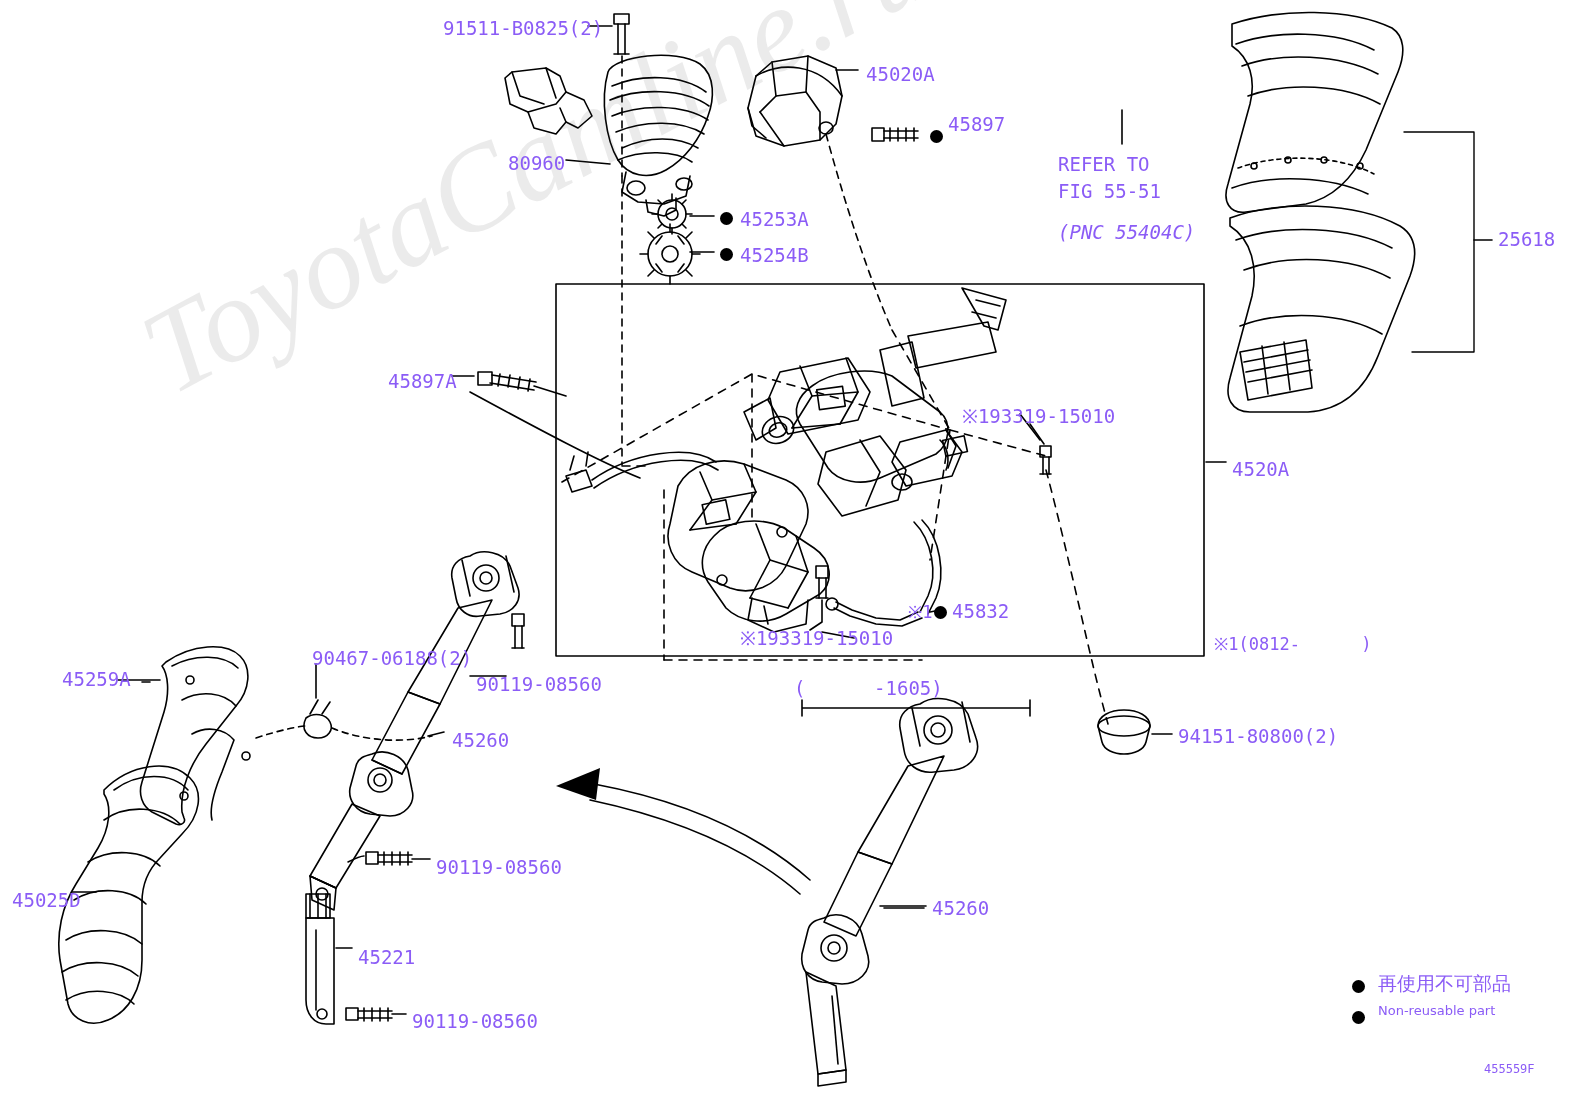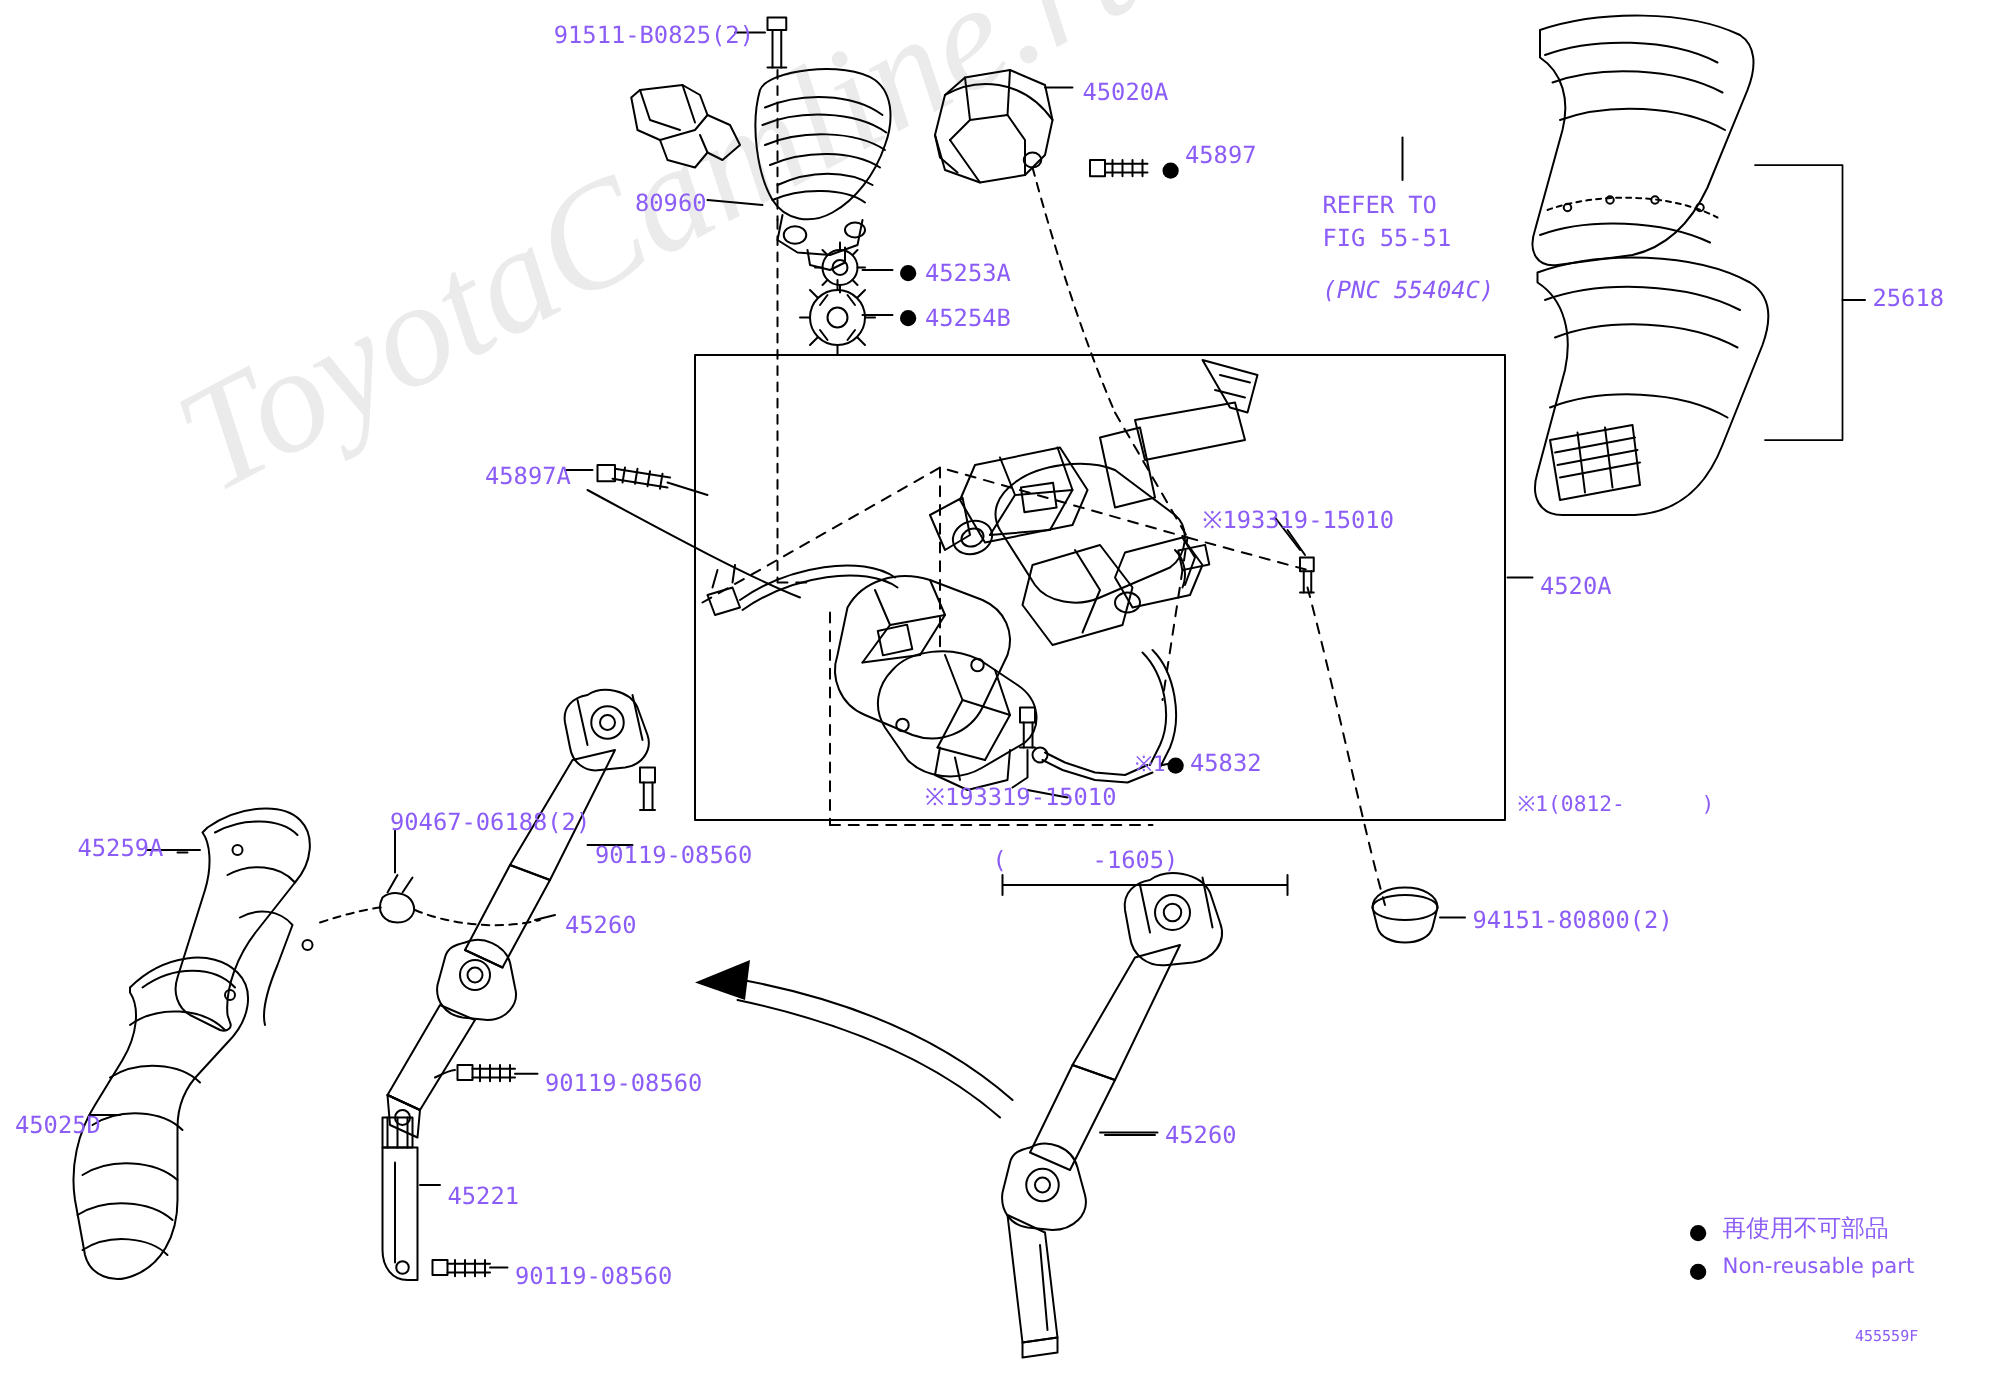--- a/index.html
+++ b/index.html
@@ -421,21 +421,21 @@
   <div class="lbl" style="left:12px; top:889px;">45025D</div>
   <div class="lbl" style="left:932px; top:897px;">45260</div>
   <div class="lbl" style="left:358px; top:946px;">45221</div>
   <div class="lbl" style="left:412px; top:1010px;">90119-08560</div>
 
   <div class="lbl" style="left:1058px; top:153px;">REFER TO</div>
   <div class="lbl" style="left:1058px; top:180px;">FIG 55-51</div>
   <div class="lbl" style="left:1058px; top:221px;font-style:italic;">(PNC 55404C)</div>
 
   <div class="lbl" style="left:1378px; top:972px;">再使用不可部品</div>
-  <div class="lbl" style="left:1378px; top:1003px; font-family:'DejaVu Sans', sans-serif; font-size:17px;">Non-reusable part</div>
+  <div class="lbl" style="left:1378px; top:1003px; font-family:'DejaVu Sans', sans-serif; font-size:13px;">Non-reusable part</div>
   <div class="lbl" style="left:1484px; top:1062px; font-size:12px;">455559F</div>
 
   <div class="dot" style="left:930px; top:130px;"></div>
   <div class="dot" style="left:720px; top:212px;"></div>
   <div class="dot" style="left:720px; top:248px;"></div>
   <div class="dot" style="left:934px; top:606px;"></div>
   <div class="dot" style="left:1352px; top:980px;"></div>
   <div class="dot" style="left:1352px; top:1011px;"></div>
 
 </div>

